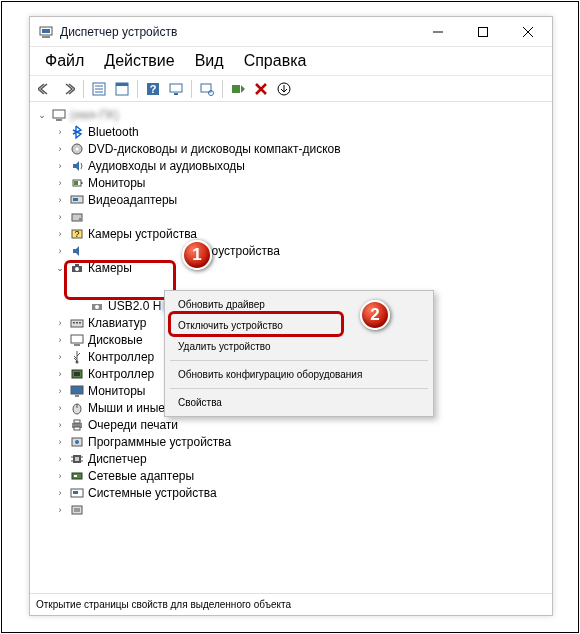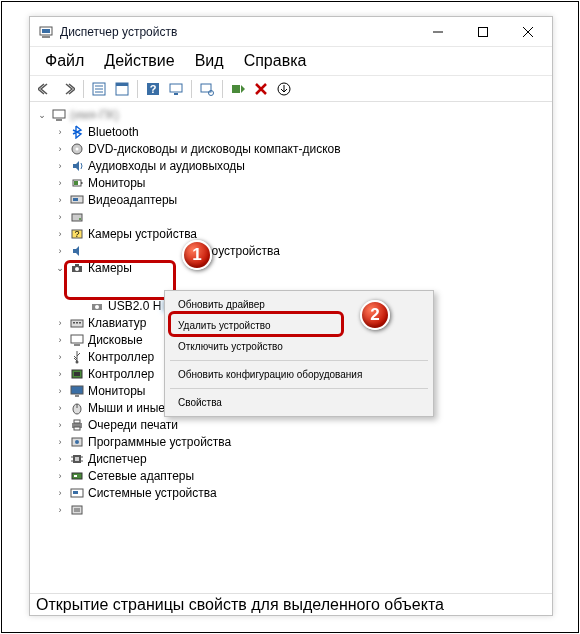--- a/index.html
+++ b/index.html
@@ -142,21 +142,21 @@
   }
   .cm-sep {
     height: 1px;
     background: #d0d0d0;
     margin: 3px 2px;
   }
   .statusbar {
     height: 22px;
     border-top: 1px solid #e0e0e0;
     padding: 3px 6px;
-    font-size: 16px;
+    font-size: 10px;
     display: flex; align-items: center;
   }
 </style>
 </head>
 <body>
 
 <div class="outer-border">
 <div class="window">
 
   <div class="titlebar">
@@ -524,22 +524,22 @@
               <line x1="4" y1="8" x2="10" y2="8" stroke="#555"></line>
             </svg>
           </span>
     </div>
 
     <div class="annot-box" style="left:34px; top:158px; width:112px; height:40px;"></div>
     <div class="annot-num" style="left:152px; top:138px;">1</div>
 
     <div class="context-menu" style="left:134px; top:188px;">
       <div class="cm-item">Обновить драйвер</div>
+      <div class="cm-item">Отключить устройство</div>
       <div class="cm-item">Удалить устройство</div>
-      <div class="cm-item">Отключить устройство</div>
       <div class="cm-sep"></div>
       <div class="cm-item">Обновить конфигурацию оборудования</div>
       <div class="cm-sep"></div>
       <div class="cm-item" style="font-weight:normal;">Свойства</div>
     </div>
 
     <div class="annot-box" style="left:138px; top:209px; width:176px; height:26px;"></div>
     <div class="annot-num" style="left:330px; top:198px;">2</div>
 
   </div>

